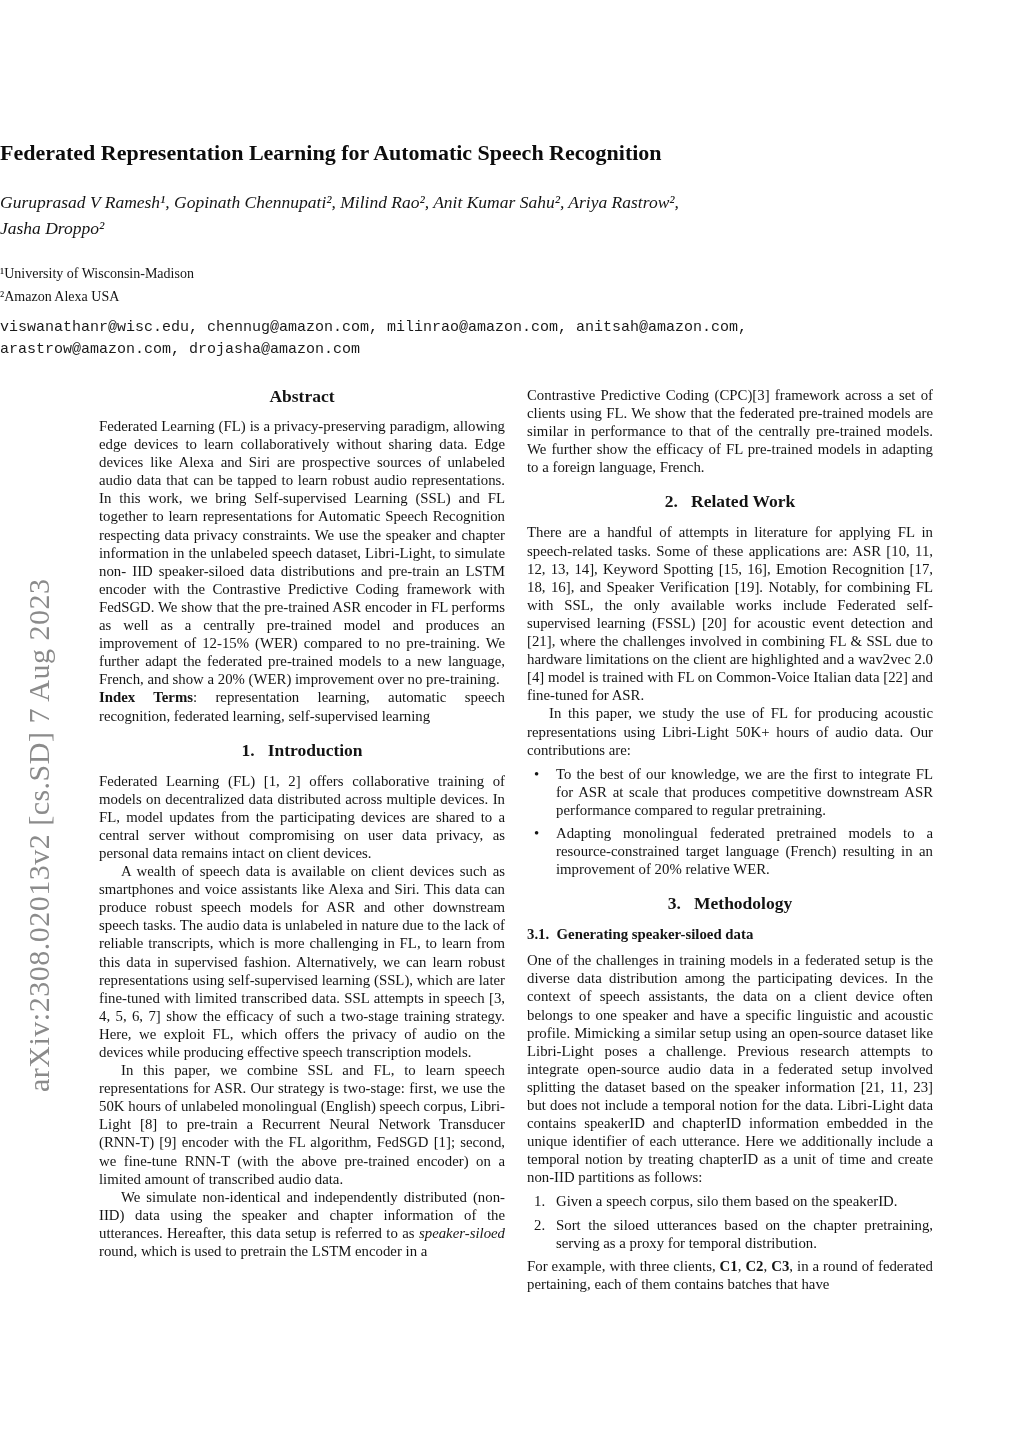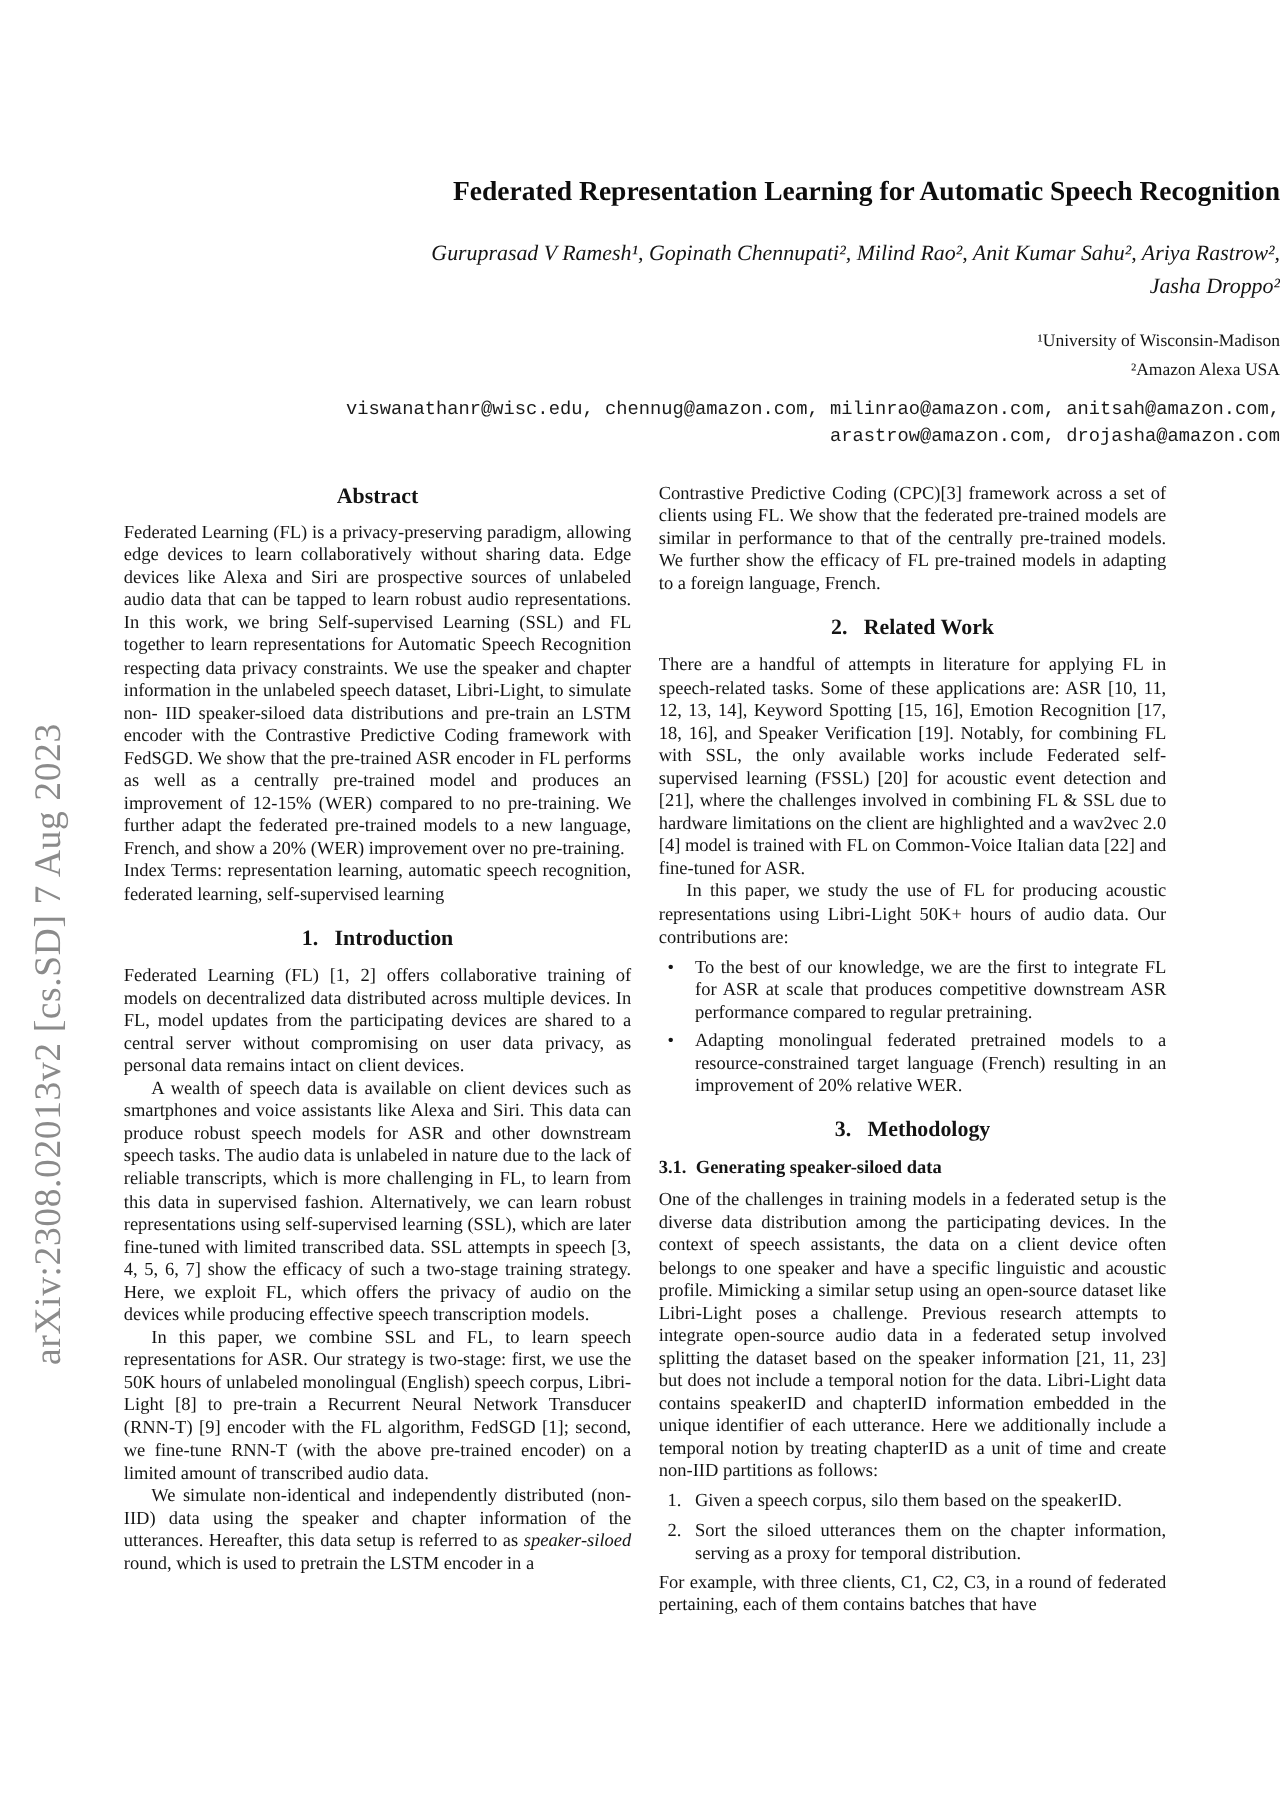--- a/index.html
+++ b/index.html
@@ -25,21 +25,21 @@
     white-space: nowrap;
     font-size: 30px;
     letter-spacing: 0.5px;
     color: #8b8b8b;
   }
   .header {
     position: absolute;
     top: 140px;
     left: 0;
     width: 1024px;
-    text-align: right;
+    text-align: left;
   }
   .title {
     margin: 0;
     font-size: 22px;
     font-weight: bold;
     color: #0d0d0d;
   }
   .authors {
     margin-top: 23px;
     font-style: italic;
@@ -94,21 +94,21 @@
   .list-item .marker {
     position: absolute;
     left: 7px;
     top: 0;
   }
   .list-item .li-text {
     display: block;
     text-align: justify;
   }
   .seg-italic { font-style: italic; }
-  .seg-bold { font-weight: normal; }
+  .seg-bold { font-weight: bold; }
 </style>
 </head>
 <body>
 
 <div class="page">
 
   <div class="arxiv-watermark">arXiv:2308.02013v2  [cs.SD]  7 Aug 2023</div>
 
   <div class="header">
     <h1 class="title">Federated Representation Learning for Automatic Speech Recognition</h1>
@@ -160,20 +160,20 @@
     <h3 class="subsec">3.1. Generating speaker-siloed data</h3>
     <p>One of the challenges in training models in a federated setup is the diverse data distribution among the participating devices. In the context of speech assistants, the data on a client device often belongs to one speaker and have a specific linguistic and acoustic profile. Mimicking a similar setup using an open-source dataset like Libri-Light poses a challenge. Previous research attempts to integrate open-source audio data in a federated setup involved splitting the dataset based on the speaker information [21, 11, 23] but does not include a temporal notion for the data. Libri-Light data contains speakerID and chapterID information embedded in the unique identifier of each utterance. Here we additionally include a temporal notion by treating chapterID as a unit of time and create non-IID partitions as follows:</p>
 
     <div class="list numbered">
       <div class="list-item">
         <span class="marker">1.</span>
         <span class="li-text">Given a speech corpus, silo them based on the speakerID.</span>
       </div>
       <div class="list-item">
         <span class="marker">2.</span>
-        <span class="li-text">Sort the siloed utterances them on the chapter information, serving as a proxy for temporal distribution.</span>
+        <span class="li-text">Sort the siloed utterances based on the chapter pretraining, serving as a proxy for temporal distribution.</span>
       </div>
     </div>
 
     <p><span>For example, with three clients, </span><span class="seg-bold">C1</span><span>, </span><span class="seg-bold">C2</span><span>, </span><span class="seg-bold">C3</span><span>, in a round of federated pertaining, each of them contains batches that have</span></p>
   </div>
 
 </div>
 
 </body></html>

